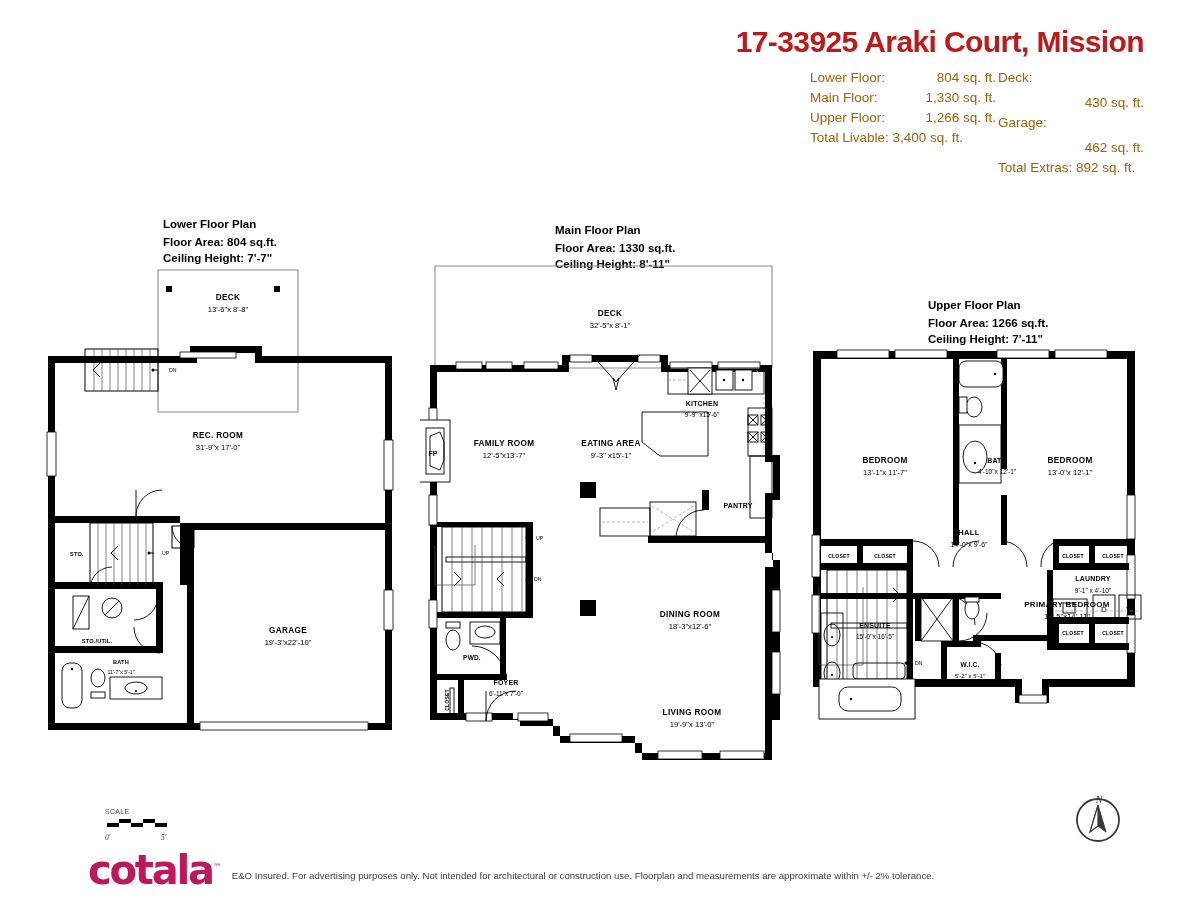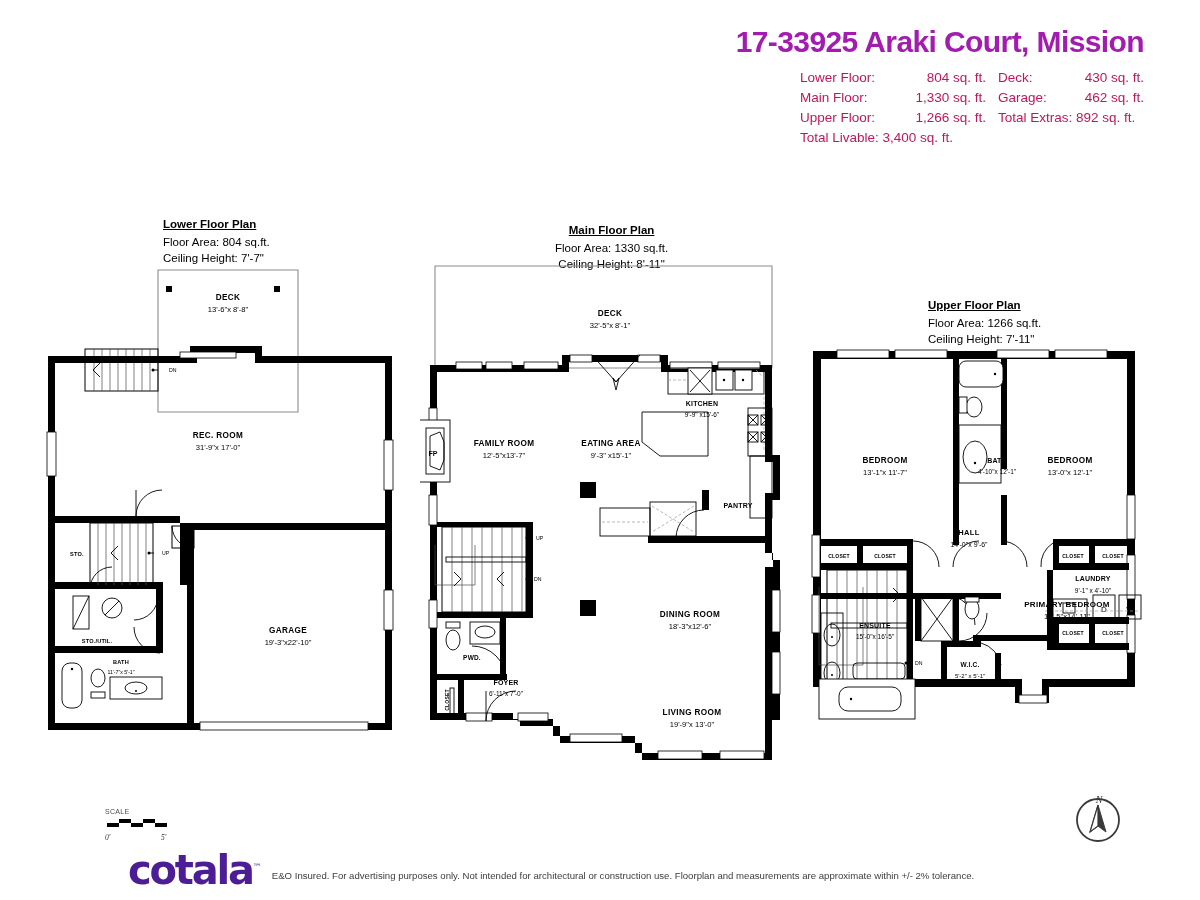--- a/index.html
+++ b/index.html
@@ -21,56 +21,55 @@
     position: absolute;
     top: 26px; right: 56px;
     text-align: right;
   }
   #title {
     font-size: 30px;
     font-weight: bold;
     letter-spacing: -0.6px;
     line-height: 1.05;
     white-space: nowrap;
-    color: #a21caf;
+    color: #b91c1c;
   }
   #stats {
     margin-top: 10px;
     display: flex;
     justify-content: flex-end;
-    gap: 12px;
+    gap: 2px;
     font-size: 13.5px;
     line-height: 1.5;
-    color: #be185d;
+    color: #a16207;
   }
   .stat-col { display: block; }
   .stat-row {
     display: flex;
     justify-content: space-between;
     white-space: nowrap;
     gap: 10px;
   }
   .stat-row .lbl { text-align: left; }
   .stat-row .val { }
   .stat-total { font-weight: normal; display: block; white-space: nowrap; text-align: left; }
   #col-left .stat-row .lbl { min-width: 92px; }
   #col-left .stat-row .val { min-width: 84px; }
   #col-right .stat-row .lbl { min-width: 62px; }
-  #col-right .stat-row .val { min-width: 74px; }
+  #col-right .stat-row .val { min-width: 74px; margin-top: 25px; }
 
   
   .plan-head { position: absolute; font-size: 11.5px; line-height: 1.45; color: #000; }
   .plan-head .ph-title {
     font-weight: bold;
-    text-decoration: underline;
     font-size: 11.5px;
     display: block;
     margin-bottom: 1px;
   }
-  .plan-head .ph-line { display: block; font-size: 11.5px; }
+  .plan-head .ph-line { display: block; font-size: 11.5px; font-weight: bold; }
 
   
   .plan-svg { position: absolute; }
 
   
   .rn { font-family: "Liberation Sans", sans-serif; font-size: 8.2px; font-weight: bold;
         text-anchor: middle; fill: #000; letter-spacing: 0.35px; }
   .rd { font-family: "Liberation Sans", sans-serif; font-size: 7.6px;
         text-anchor: middle; fill: #000; }
   .rs { font-family: "Liberation Sans", sans-serif; font-size: 5.6px; font-weight: bold;
@@ -102,23 +101,22 @@
   }
 
   
   #footer {
     position: absolute;
     left: 88px; top: 842px;
     display: flex; align-items: flex-end; gap: 10px;
   }
   #logo {
     font-size: 40px; font-weight: bold; letter-spacing: -2.2px;
-    line-height: 0.8; color: #4c1d95;
+    line-height: 0.8; color: #be185d;
     font-family: "DejaVu Sans", sans-serif;
-    margin-left: 40px;
   }
   #logo-tm { font-size: 9px; font-weight: normal; letter-spacing: 0; vertical-align: super; }
   #disclaimer {
     font-size: 9.6px; color: #3d3d3d; padding-bottom: 5px; white-space: nowrap; margin-top: 28px;
   }
 
   
   #compass { position: absolute; left: 1068px; top: 786px; }
 </style>
 </head>
@@ -159,21 +157,21 @@
 
   </div>
 </div>
 
 <div class="plan-head" style="left:163px; top:216px;">
   <span class="ph-title">Lower Floor Plan</span>
   <span class="ph-line">Floor Area: 804 sq.ft.</span>
   <span class="ph-line">Ceiling Height: 7'-7"</span>
 </div>
 
-<div class="plan-head" style="left:555px; top:222px;text-align:center;">
+<div class="plan-head" style="left:555px; top:222px;">
   <span class="ph-title">Main Floor Plan</span>
   <span class="ph-line">Floor Area: 1330 sq.ft.</span>
   <span class="ph-line">Ceiling Height: 8'-11"</span>
 </div>
 
 <div class="plan-head" style="left:928px; top:297px;">
   <span class="ph-title">Upper Floor Plan</span>
   <span class="ph-line">Floor Area: 1266 sq.ft.</span>
   <span class="ph-line">Ceiling Height: 7'-11"</span>
 </div>

